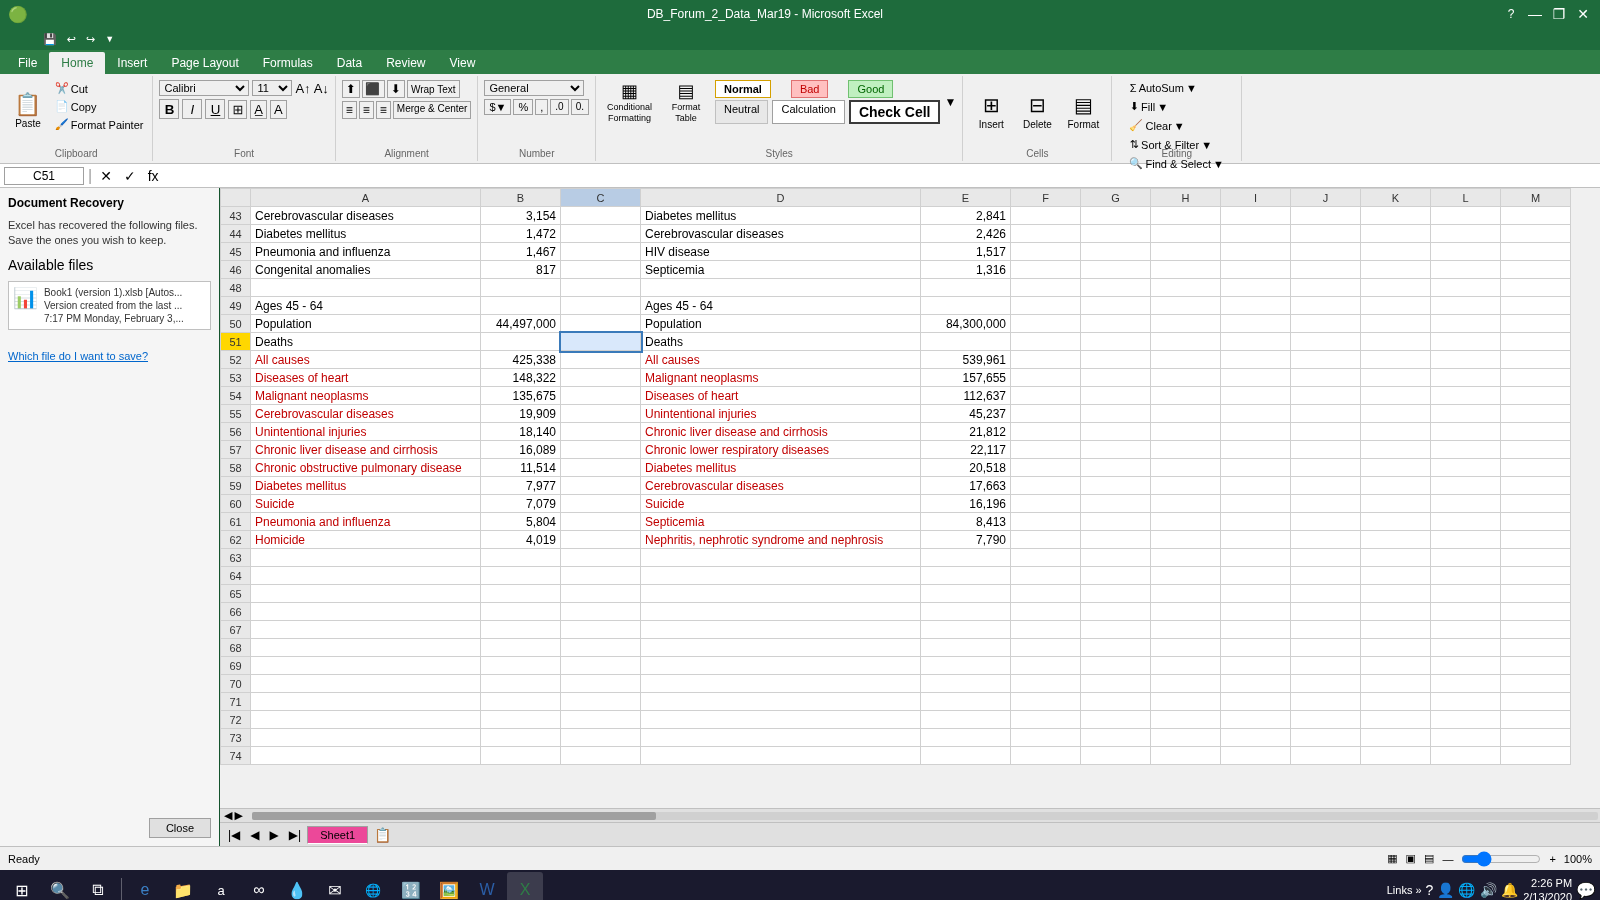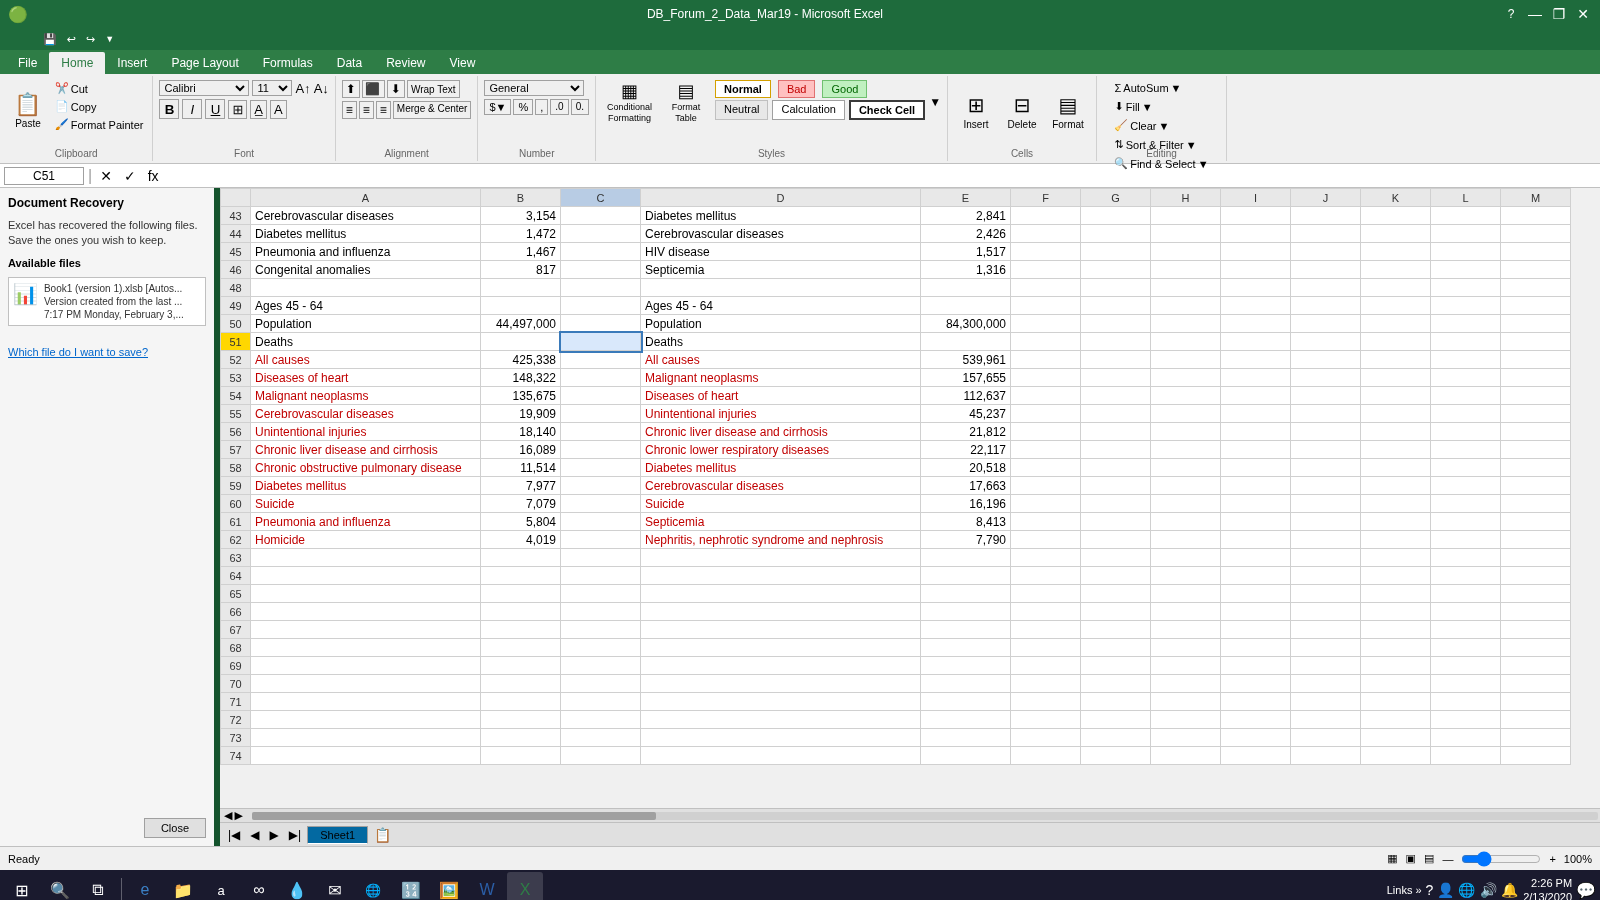--- a/index.html
+++ b/index.html
@@ -143,30 +143,30 @@
     
     .main-area {
       display: flex;
       height: calc(900px - 28px - 22px - 26px - 90px - 24px - 26px - 26px);
     }
 
     
     .doc-recovery {
       width: 220px;
       background: #f5f5f5;
-      border-right: 6px solid #14532d;
+      border-right: 1px solid #14532d;
       padding: 8px;
       display: flex;
       flex-direction: column;
       gap: 8px;
       font-size: 11px;
     }
     .doc-recovery-title { font-weight: bold; font-size: 12px; }
     .doc-recovery-desc { font-size: 11px; color: #333; line-height: 1.4; }
-    .available-files-label { font-weight: bold; font-size: 11px; }
+    .available-files-label { font-weight: normal; font-size: 14px; }
     .file-item {
       display: flex;
       gap: 6px;
       padding: 4px;
       background: white;
       border: 1px solid #c0c0c0;
       cursor: pointer;
       font-size: 10px;
     }
     .file-icon { font-size: 20px; color: #2e7d46; }
@@ -262,21 +262,21 @@
     }
     .sheet-tab {
       padding: 2px 12px;
       background: #c8c8c8;
       border: 1px solid #a0a0a0;
       border-bottom: none;
       font-size: 11px;
       cursor: pointer;
     }
     .sheet-tab.active {
-      background: #0369a1;
+      background: #ec4899;
       border-bottom: 1px solid white;
     }
     .sheet-nav-btn { font-size: 12px; cursor: pointer; padding: 0 4px; }
 
     
     .status-bar {
       background: #f0f0f0;
       border-top: 1px solid #c0c0c0;
       height: 24px;
       display: flex;
@@ -339,21 +339,21 @@
       padding: 2px 8px;
       border: 1px solid #a0a0a0;
       background: white;
       font-size: 11px;
       cursor: pointer;
     }
     .style-check {
       padding: 2px 8px;
       border: 2px solid #3a3a3a;
       background: white;
-      font-size: 11px;
+      font-size: 14px;
       font-weight: bold;
       cursor: pointer;
     }
     .scrollbar-h {
       height: 14px;
       background: #e0e0e0;
       display: flex;
       align-items: center;
     }
 
@@ -491,21 +491,21 @@
         <div style="display:flex; flex-direction:column; align-items:center; cursor:pointer; width:55px;">
           <span style="font-size:18px;">▦</span>
           <span style="font-size:9px; text-align:center; line-height:1.2;">Conditional Formatting</span>
         </div>
         <div style="display:flex; flex-direction:column; align-items:center; cursor:pointer; width:50px;">
           <span style="font-size:18px;">▤</span>
           <span style="font-size:9px; text-align:center; line-height:1.2;">Format Table</span>
         </div>
 
         <div style="display:flex; flex-direction:column; gap:2px;">
-          <div style="display:flex; gap:7px;">
+          <div style="display:flex; gap:20px;">
             <div class="style-normal">Normal</div>
             <div class="style-bad">Bad</div>
             <div class="style-good">Good</div>
           </div>
           <div style="display:flex; gap:4px;">
             <div class="style-neutral">Neutral</div>
             <div class="style-calc">Calculation</div>
             <div class="style-check">Check Cell</div>
           </div>
         </div>

